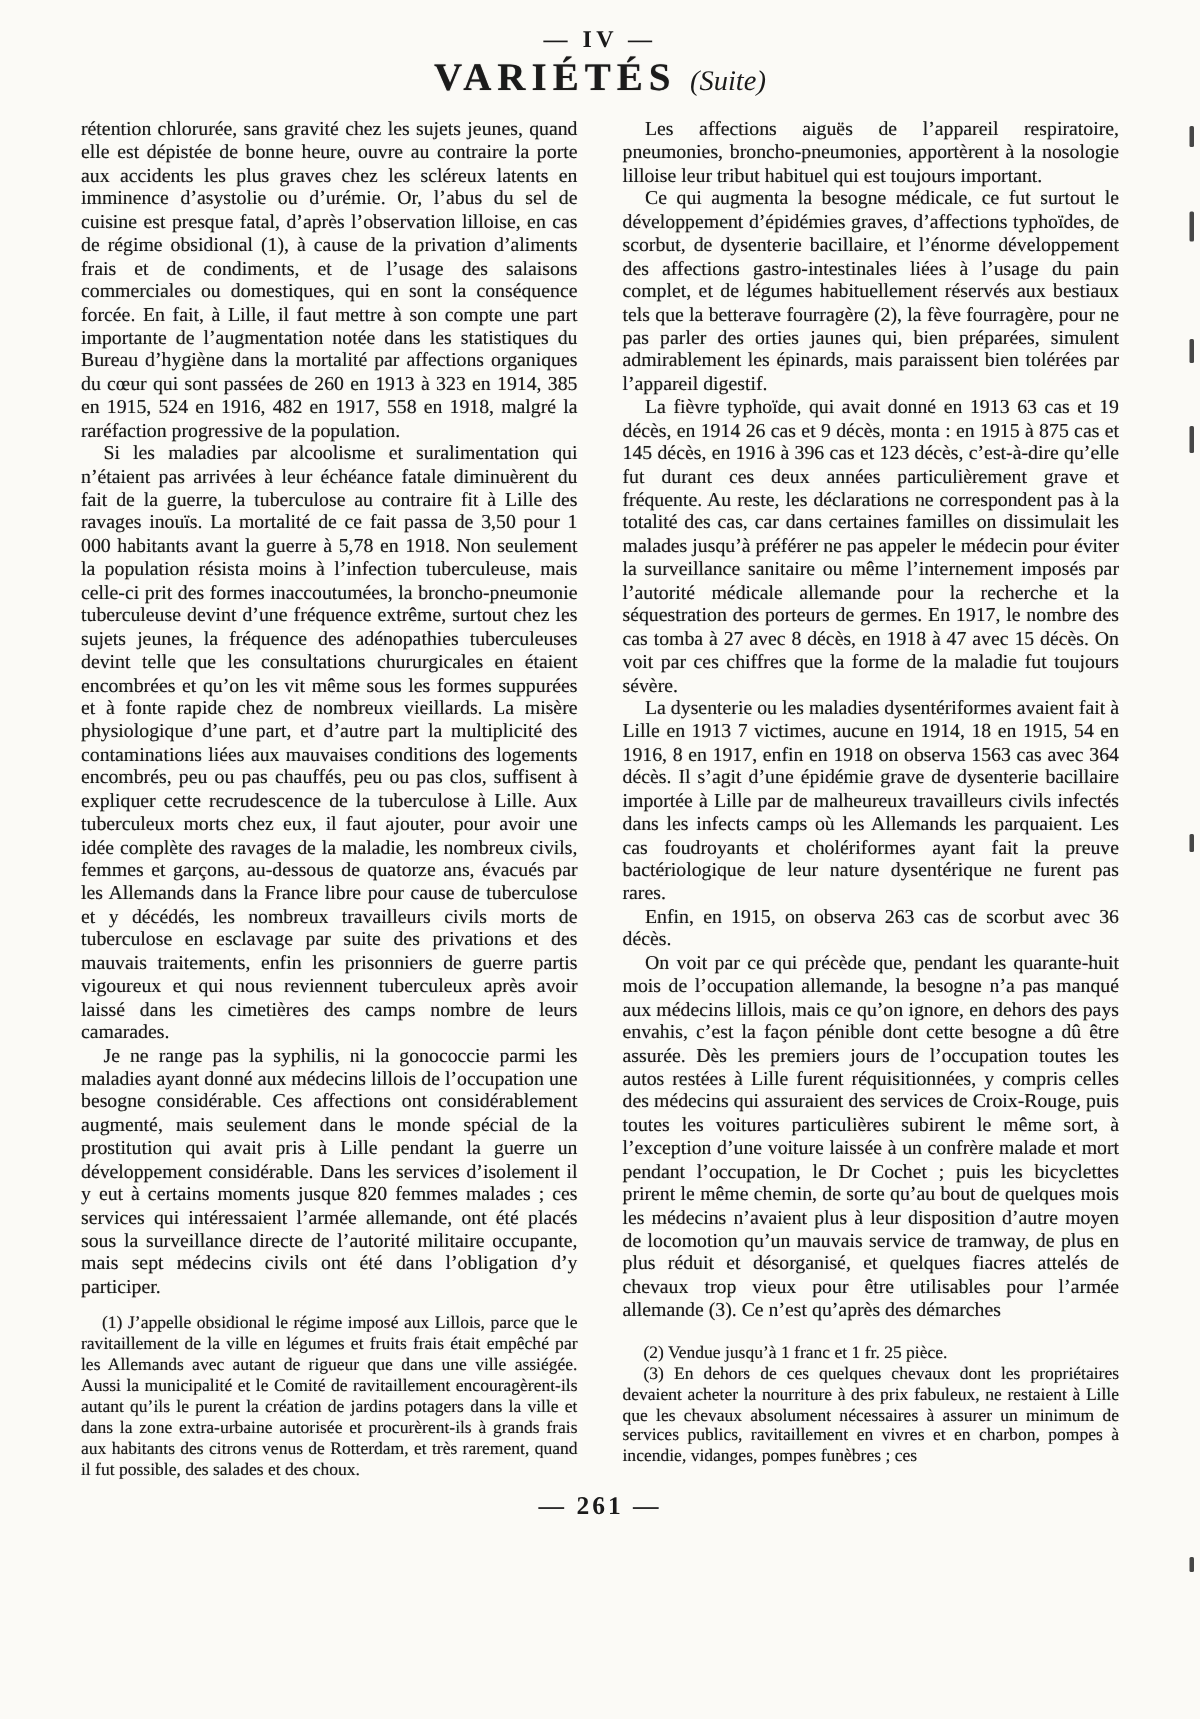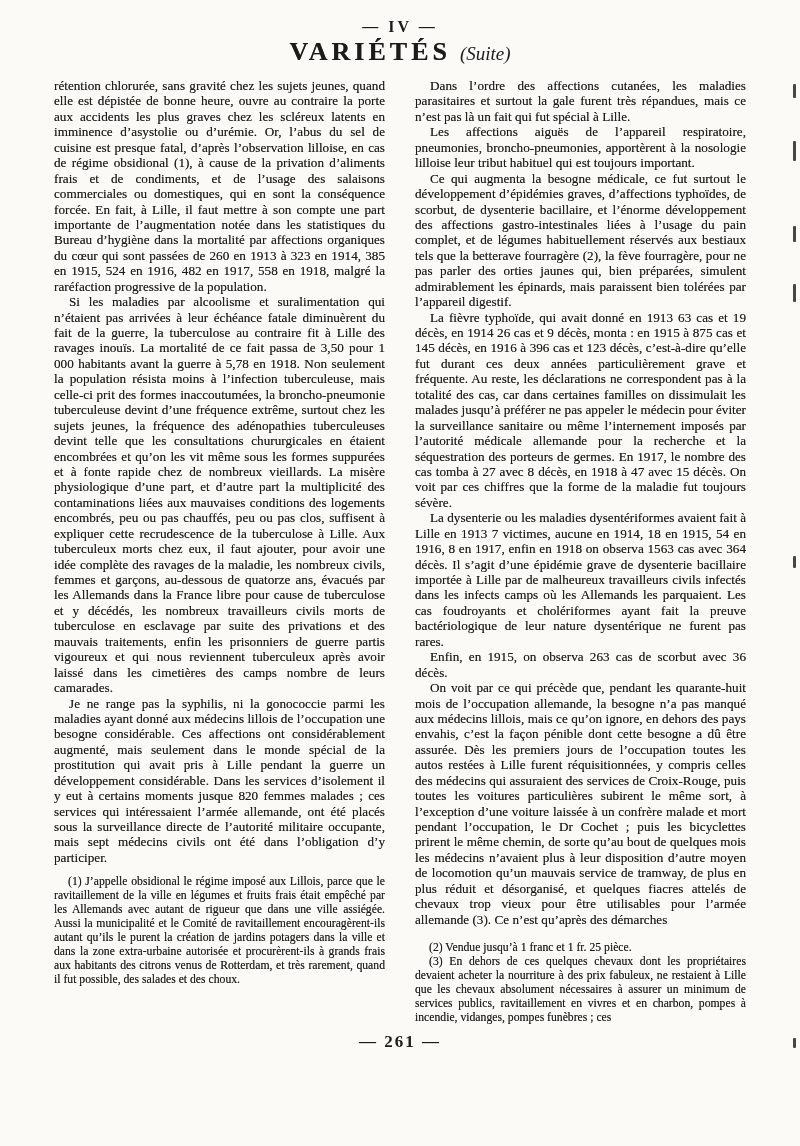--- a/index.html
+++ b/index.html
@@ -96,21 +96,20 @@
     <section class="col">
       <p class="noindent">rétention chlorurée, sans gravité chez les sujets jeunes, quand elle est dépistée de bonne heure, ouvre au contraire la porte aux accidents les plus graves chez les scléreux latents en imminence d’asystolie ou d’urémie. Or, l’abus du sel de cuisine est presque fatal, d’après l’observation lilloise, en cas de régime obsidional (1), à cause de la privation d’aliments frais et de condiments, et de l’usage des salaisons commerciales ou domestiques, qui en sont la conséquence forcée. En fait, à Lille, il faut mettre à son compte une part importante de l’augmentation notée dans les statistiques du Bureau d’hygiène dans la mortalité par affections organiques du cœur qui sont passées de 260 en 1913 à 323 en 1914, 385 en 1915, 524 en 1916, 482 en 1917, 558 en 1918, malgré la raréfaction progressive de la population.</p>
       <p>Si les maladies par alcoolisme et suralimentation qui n’étaient pas arrivées à leur échéance fatale diminuèrent du fait de la guerre, la tuberculose au contraire fit à Lille des ravages inouïs. La mortalité de ce fait passa de 3,50 pour 1 000 habitants avant la guerre à 5,78 en 1918. Non seulement la population résista moins à l’infection tuberculeuse, mais celle-ci prit des formes inaccoutumées, la broncho-pneumonie tuberculeuse devint d’une fréquence extrême, surtout chez les sujets jeunes, la fréquence des adénopathies tuberculeuses devint telle que les consultations chururgicales en étaient encombrées et qu’on les vit même sous les formes suppurées et à fonte rapide chez de nombreux vieillards. La misère physiologique d’une part, et d’autre part la multiplicité des contaminations liées aux mauvaises conditions des logements encombrés, peu ou pas chauffés, peu ou pas clos, suffisent à expliquer cette recrudescence de la tuberculose à Lille. Aux tuberculeux morts chez eux, il faut ajouter, pour avoir une idée complète des ravages de la maladie, les nombreux civils, femmes et garçons, au-dessous de quatorze ans, évacués par les Allemands dans la France libre pour cause de tuberculose et y décédés, les nombreux travailleurs civils morts de tuberculose en esclavage par suite des privations et des mauvais traitements, enfin les prisonniers de guerre partis vigoureux et qui nous reviennent tuberculeux après avoir laissé dans les cimetières des camps nombre de leurs camarades.</p>
       <p>Je ne range pas la syphilis, ni la gonococcie parmi les maladies ayant donné aux médecins lillois de l’occupation une besogne considérable. Ces affections ont considérablement augmenté, mais seulement dans le monde spécial de la prostitution qui avait pris à Lille pendant la guerre un développement considérable. Dans les services d’isolement il y eut à certains moments jusque 820 femmes malades ; ces services qui intéressaient l’armée allemande, ont été placés sous la surveillance directe de l’autorité militaire occupante, mais sept médecins civils ont été dans l’obligation d’y participer.</p>
       <div class="footnotes left-fn">
         <p>(1) J’appelle obsidional le régime imposé aux Lillois, parce que le ravitaillement de la ville en légumes et fruits frais était empêché par les Allemands avec autant de rigueur que dans une ville assiégée. Aussi la municipalité et le Comité de ravitaillement encouragèrent-ils autant qu’ils le purent la création de jardins potagers dans la ville et dans la zone extra-urbaine autorisée et procurèrent-ils à grands frais aux habitants des citrons venus de Rotterdam, et très rarement, quand il fut possible, des salades et des choux.</p>
       </div>
     </section>
 
     <section class="col">
-      <p>Dans l’ordre des affections cutanées, les maladies parasitaires et surtout la gale furent très répandues, mais ce n’est pas là un fait qui fut spécial à Lille.</p>
       <p>Les affections aiguës de l’appareil respiratoire, pneumonies, broncho-pneumonies, apportèrent à la nosologie lilloise leur tribut habituel qui est toujours important.</p>
       <p>Ce qui augmenta la besogne médicale, ce fut surtout le développement d’épidémies graves, d’affections typhoïdes, de scorbut, de dysenterie bacillaire, et l’énorme développement des affections gastro-intestinales liées à l’usage du pain complet, et de légumes habituellement réservés aux bestiaux tels que la betterave fourragère (2), la fève fourragère, pour ne pas parler des orties jaunes qui, bien préparées, simulent admirablement les épinards, mais paraissent bien tolérées par l’appareil digestif.</p>
       <p>La fièvre typhoïde, qui avait donné en 1913 63 cas et 19 décès, en 1914 26 cas et 9 décès, monta : en 1915 à 875 cas et 145 décès, en 1916 à 396 cas et 123 décès, c’est-à-dire qu’elle fut durant ces deux années particulièrement grave et fréquente. Au reste, les déclarations ne correspondent pas à la totalité des cas, car dans certaines familles on dissimulait les malades jusqu’à préférer ne pas appeler le médecin pour éviter la surveillance sanitaire ou même l’internement imposés par l’autorité médicale allemande pour la recherche et la séquestration des porteurs de germes. En 1917, le nombre des cas tomba à 27 avec 8 décès, en 1918 à 47 avec 15 décès. On voit par ces chiffres que la forme de la maladie fut toujours sévère.</p>
       <p>La dysenterie ou les maladies dysentériformes avaient fait à Lille en 1913 7 victimes, aucune en 1914, 18 en 1915, 54 en 1916, 8 en 1917, enfin en 1918 on observa 1563 cas avec 364 décès. Il s’agit d’une épidémie grave de dysenterie bacillaire importée à Lille par de malheureux travailleurs civils infectés dans les infects camps où les Allemands les parquaient. Les cas foudroyants et cholériformes ayant fait la preuve bactériologique de leur nature dysentérique ne furent pas rares.</p>
       <p>Enfin, en 1915, on observa 263 cas de scorbut avec 36 décès.</p>
       <p>On voit par ce qui précède que, pendant les quarante-huit mois de l’occupation allemande, la besogne n’a pas manqué aux médecins lillois, mais ce qu’on ignore, en dehors des pays envahis, c’est la façon pénible dont cette besogne a dû être assurée. Dès les premiers jours de l’occupation toutes les autos restées à Lille furent réquisitionnées, y compris celles des médecins qui assuraient des services de Croix-Rouge, puis toutes les voitures particulières subirent le même sort, à l’exception d’une voiture laissée à un confrère malade et mort pendant l’occupation, le Dr Cochet ; puis les bicyclettes prirent le même chemin, de sorte qu’au bout de quelques mois les médecins n’avaient plus à leur disposition d’autre moyen de locomotion qu’un mauvais service de tramway, de plus en plus réduit et désorganisé, et quelques fiacres attelés de chevaux trop vieux pour être utilisables pour l’armée allemande (3). Ce n’est qu’après  des  démarches</p>
       <div class="footnotes right-fn">
         <p>(2) Vendue jusqu’à 1 franc et 1 fr. 25 pièce.</p>
         <p>(3) En dehors de ces quelques chevaux dont les propriétaires devaient acheter la nourriture à des prix fabuleux, ne restaient à Lille que les chevaux absolument nécessaires à assurer un minimum de services publics, ravitaillement en vivres et en charbon, pompes à incendie, vidanges, pompes funèbres ; ces</p>
       </div>

